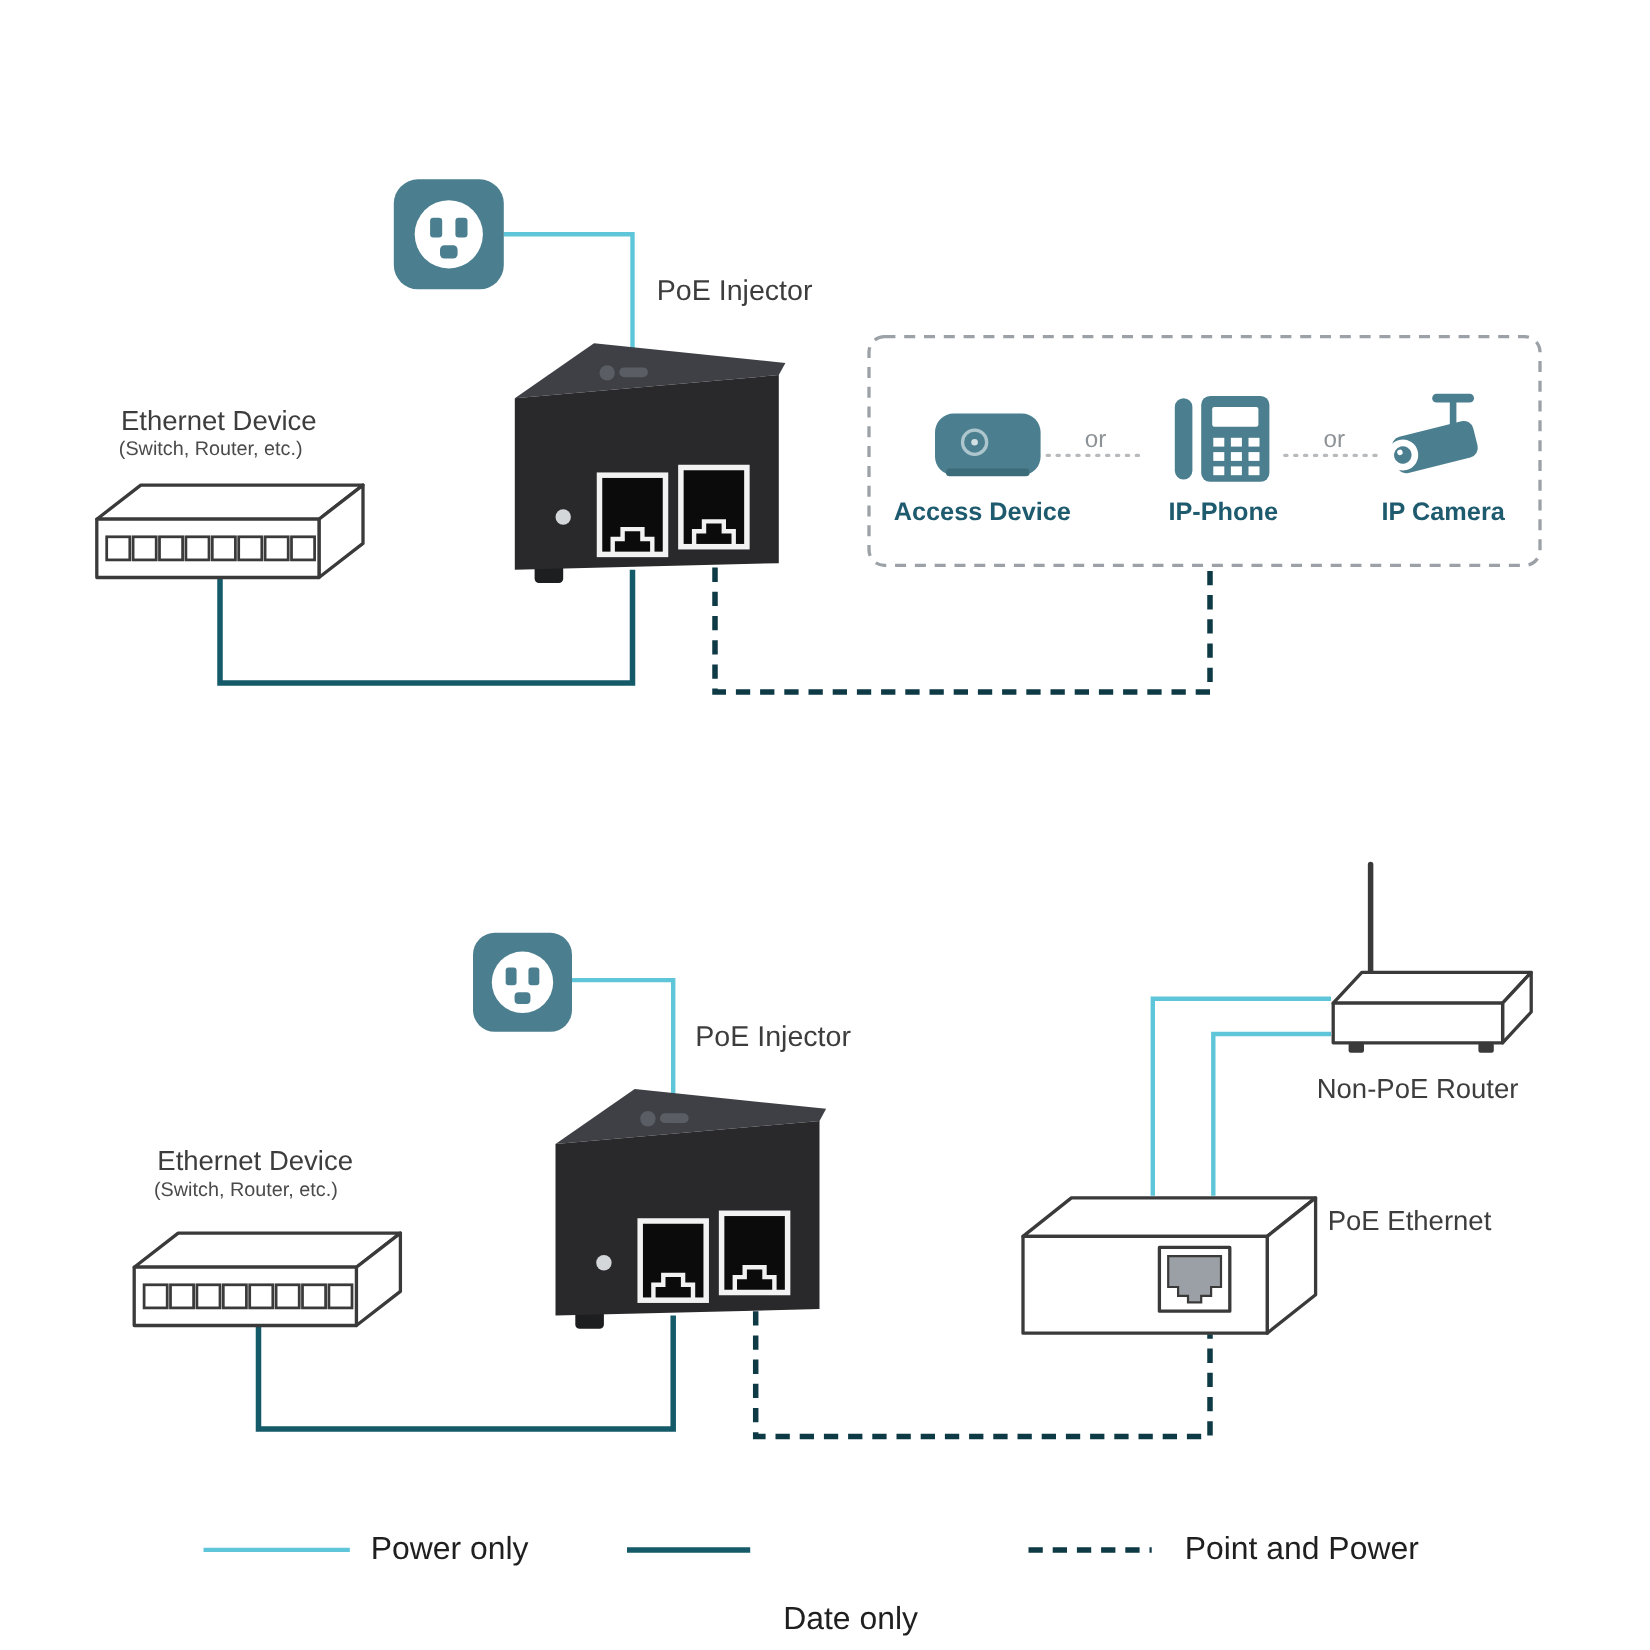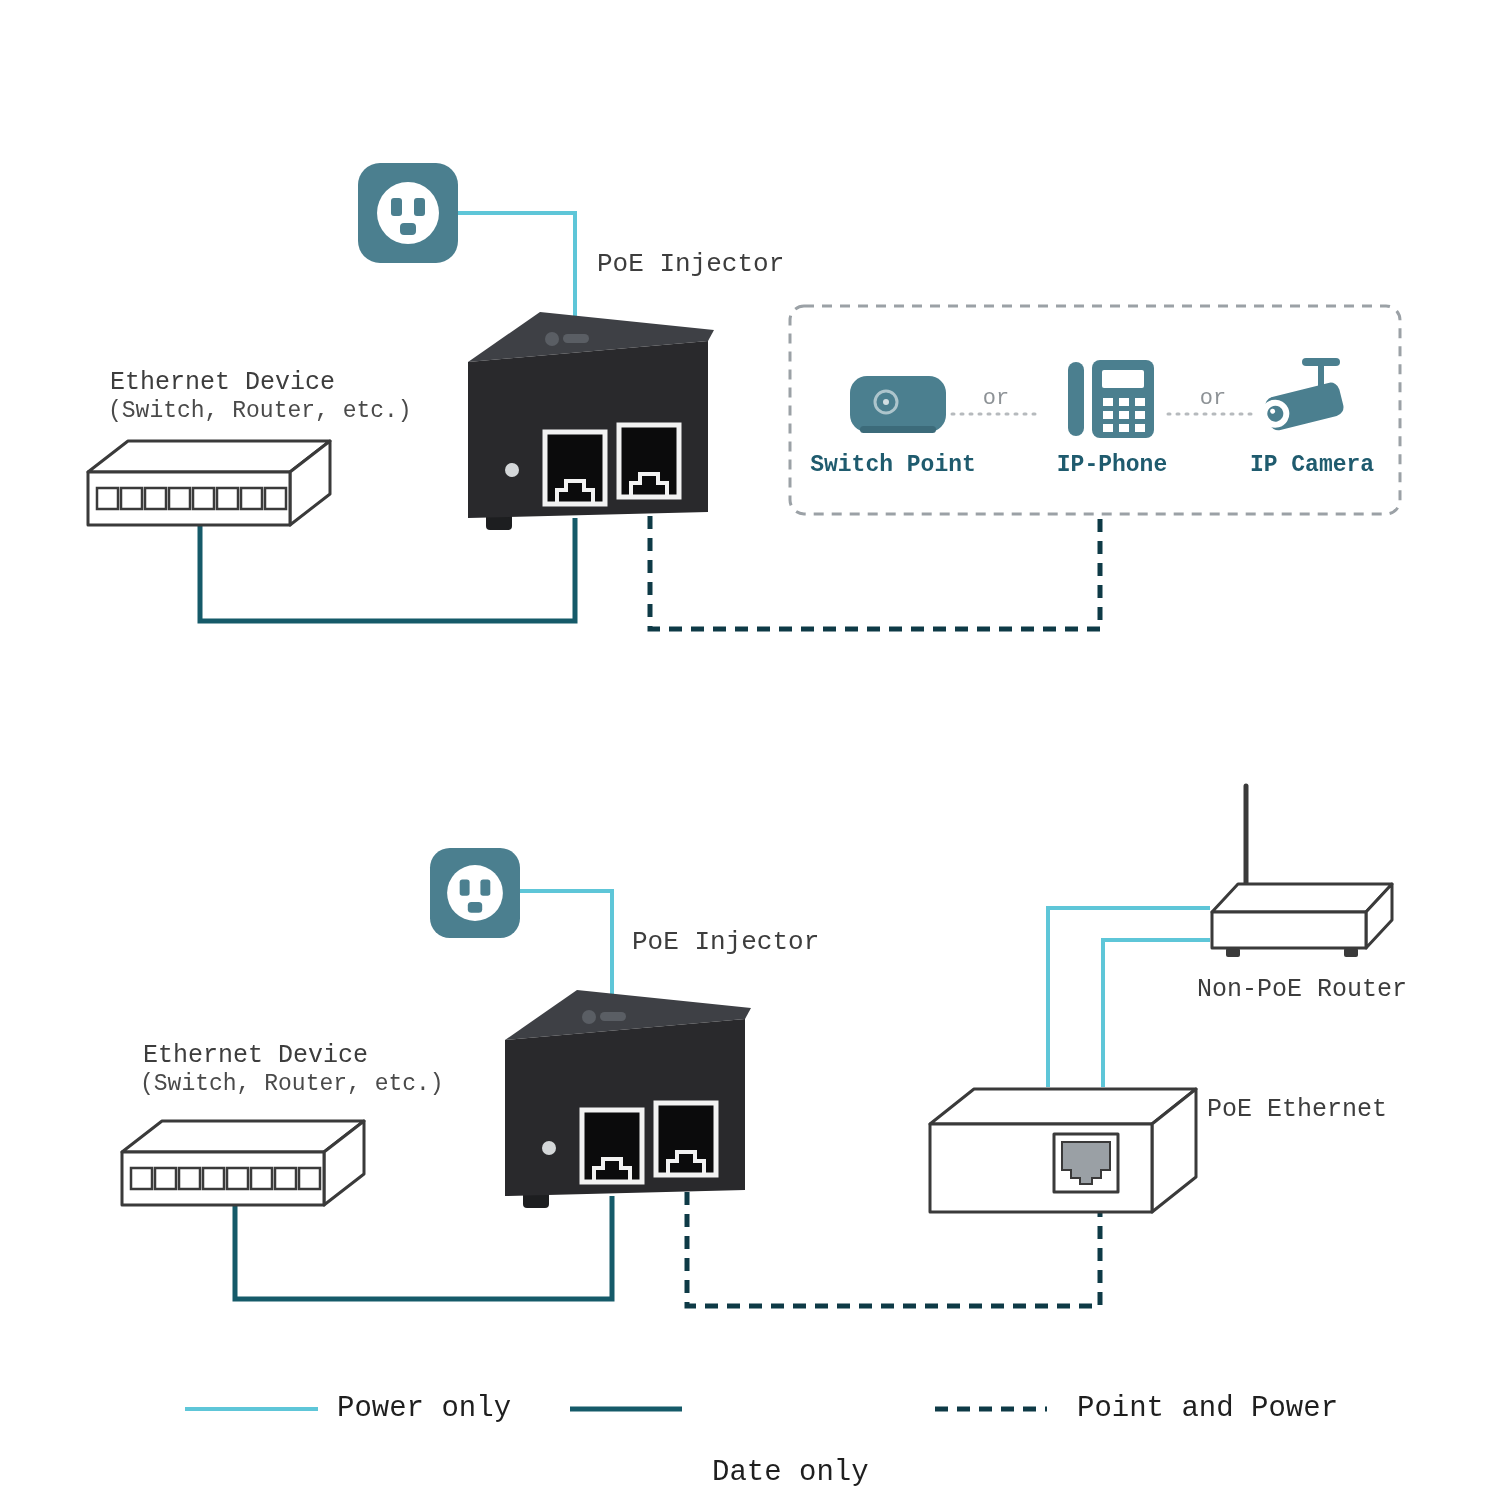--- a/index.html
+++ b/index.html
@@ -1,23 +1,23 @@
 <!DOCTYPE html>
 <html style="--teal-icon: #4b7f8f; --teal-icon-dark: #3c6b7a; --power-line: #5ec6d8; --data-line: #155a69; --data-power-line: #0e3a46; --outline: #3a3a3a; --label-text: #3d3d3d; --sublabel-text: #4a4a4a; --device-label-text: #1f5b6e; --or-text: #8d9296; --legend-text: #1f1f1f;"><head>
 <meta charset="utf-8">
 <style>
   html,body{margin:0;padding:0;background:#ffffff;}
   .stage{position:relative;width:1500px;height:1500px;background:#ffffff;overflow:hidden;
-         font-family:Liberation Mono, monospace;}
+         font-family:Liberation Sans, sans-serif;}
   .stage svg{position:absolute;left:0;top:0;}
 
   
   .label{position:absolute;white-space:nowrap;color:var(--label-text,#3d3d3d);line-height:1.15;}
   .label.centered{transform:translateX(-50%);margin-top:12px;}
-  .sub{font-size:23px;color:var(--sublabel-text,#4a4a4a);}
+  .sub{font-size:18px;color:var(--sublabel-text,#4a4a4a);}
   .dev-label{font-size:23px;font-weight:bold;color:var(--device-label-text,#1f5b6e);}
   .or-label{font-size:22px;color:var(--or-text,#8d9296);}
   .legend-label{font-size:29px;color:var(--legend-text,#1f1f1f);}
 
   
   .fill-teal{fill:var(--teal-icon,#4b7f8f);}
   .fill-teal-dark{fill:var(--teal-icon-dark,#3c6b7a);}
   .line-power{stroke:var(--power-line,#5ec6d8);stroke-width:4;fill:none;}
   .line-data{stroke:var(--data-line,#155a69);stroke-width:5;fill:none;}
   .line-dp{stroke:var(--data-power-line,#0e3a46);stroke-width:5;fill:none;stroke-dasharray:13 9;}
@@ -151,21 +151,21 @@
       <path d="M185,1409 H318" class="line-power"></path>
       <path d="M570,1409 H682" class="line-data"></path>
       <path d="M935,1409 H1047" class="line-dp"></path>
     </g>
   </svg>
 
   <div class="label" style="left:597px;top:250px;font-size:26px">PoE Injector</div>
   <div class="label" style="left:110px;top:369px;font-size:25px">Ethernet Device</div>
   <div class="label sub" style="left:108px;top:398px">(Switch, Router, etc.)</div>
 
-  <div class="label dev-label centered" style="left:893px;top:440px">Switch Point</div>
+  <div class="label dev-label centered" style="left:893px;top:440px">Access Device</div>
   <div class="label or-label centered" style="left:996px;top:374px">or</div>
   <div class="label dev-label centered" style="left:1112px;top:440px">IP-Phone</div>
   <div class="label or-label centered" style="left:1213px;top:374px">or</div>
   <div class="label dev-label centered" style="left:1312px;top:440px">IP Camera</div>
 
   <div class="label" style="left:632px;top:928px;font-size:26px">PoE Injector</div>
   <div class="label" style="left:143px;top:1042px;font-size:25px">Ethernet Device</div>
   <div class="label sub" style="left:140px;top:1071px">(Switch, Router, etc.)</div>
   <div class="label" style="left:1197px;top:976px;font-size:25px">Non-PoE Router</div>
   <div class="label" style="left:1207px;top:1096px;font-size:25px">PoE Ethernet</div>

